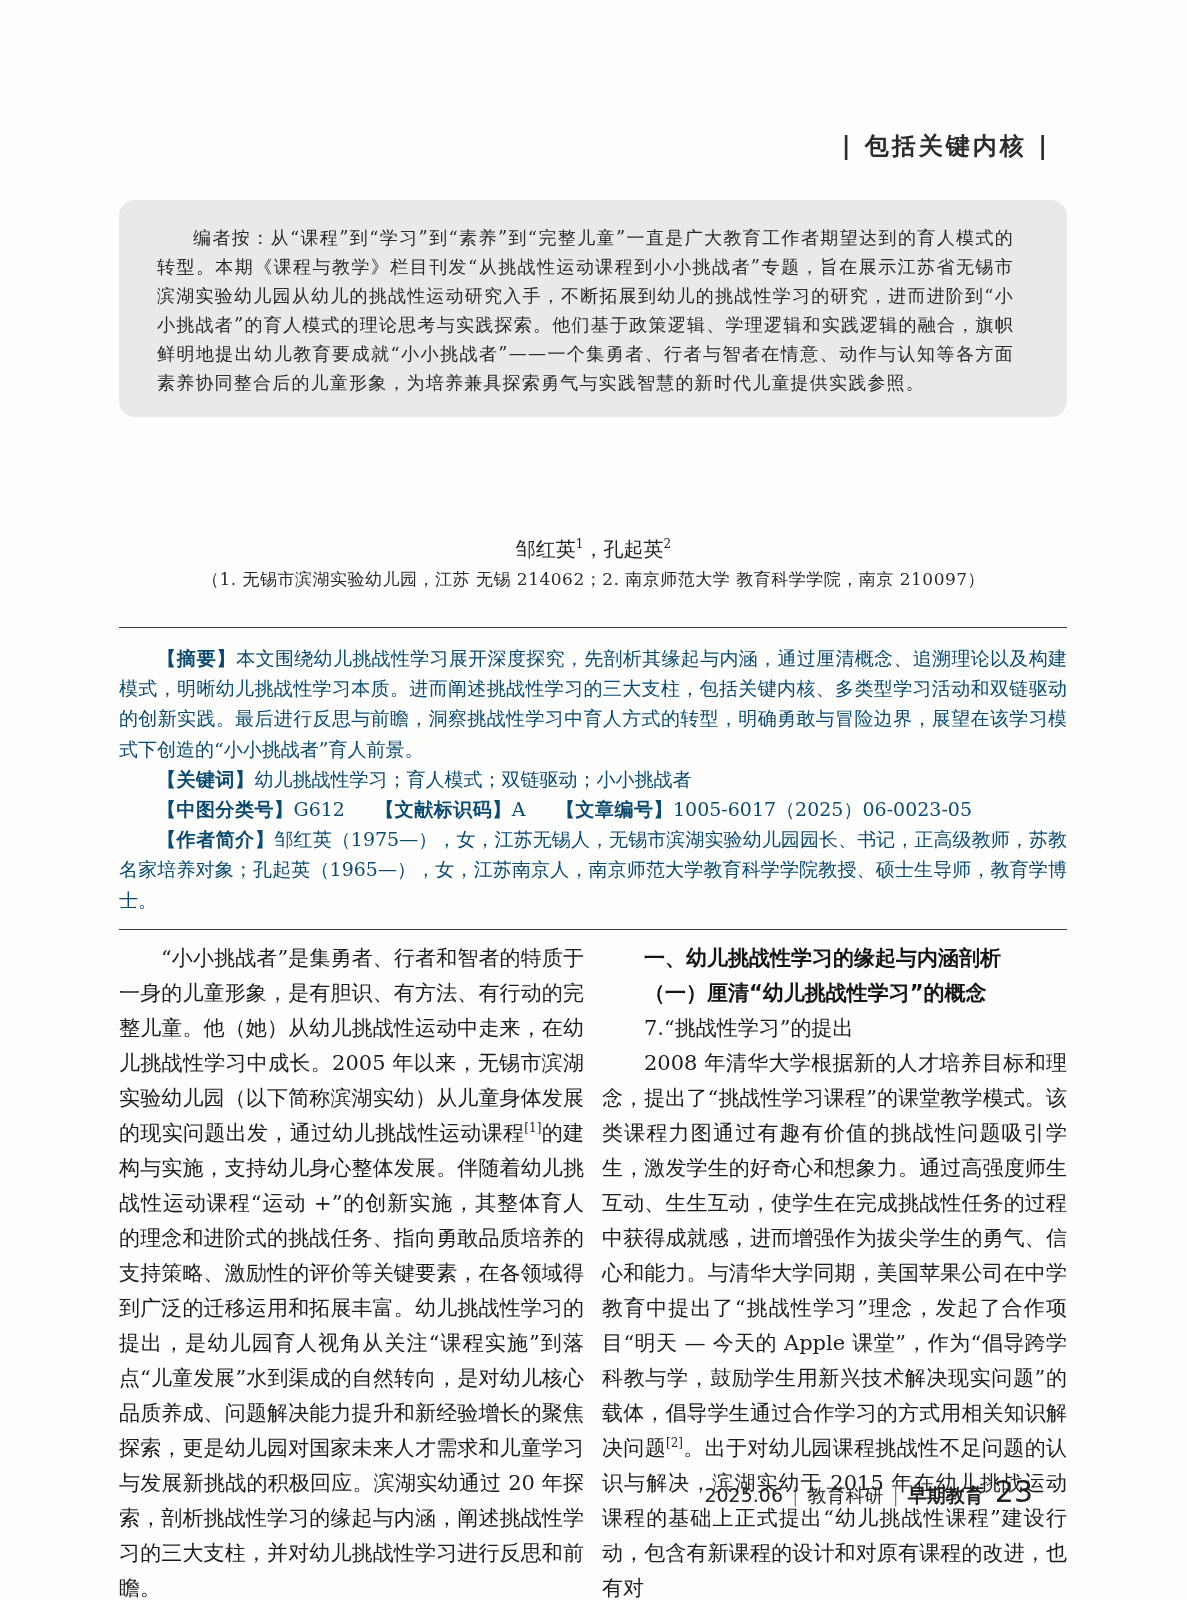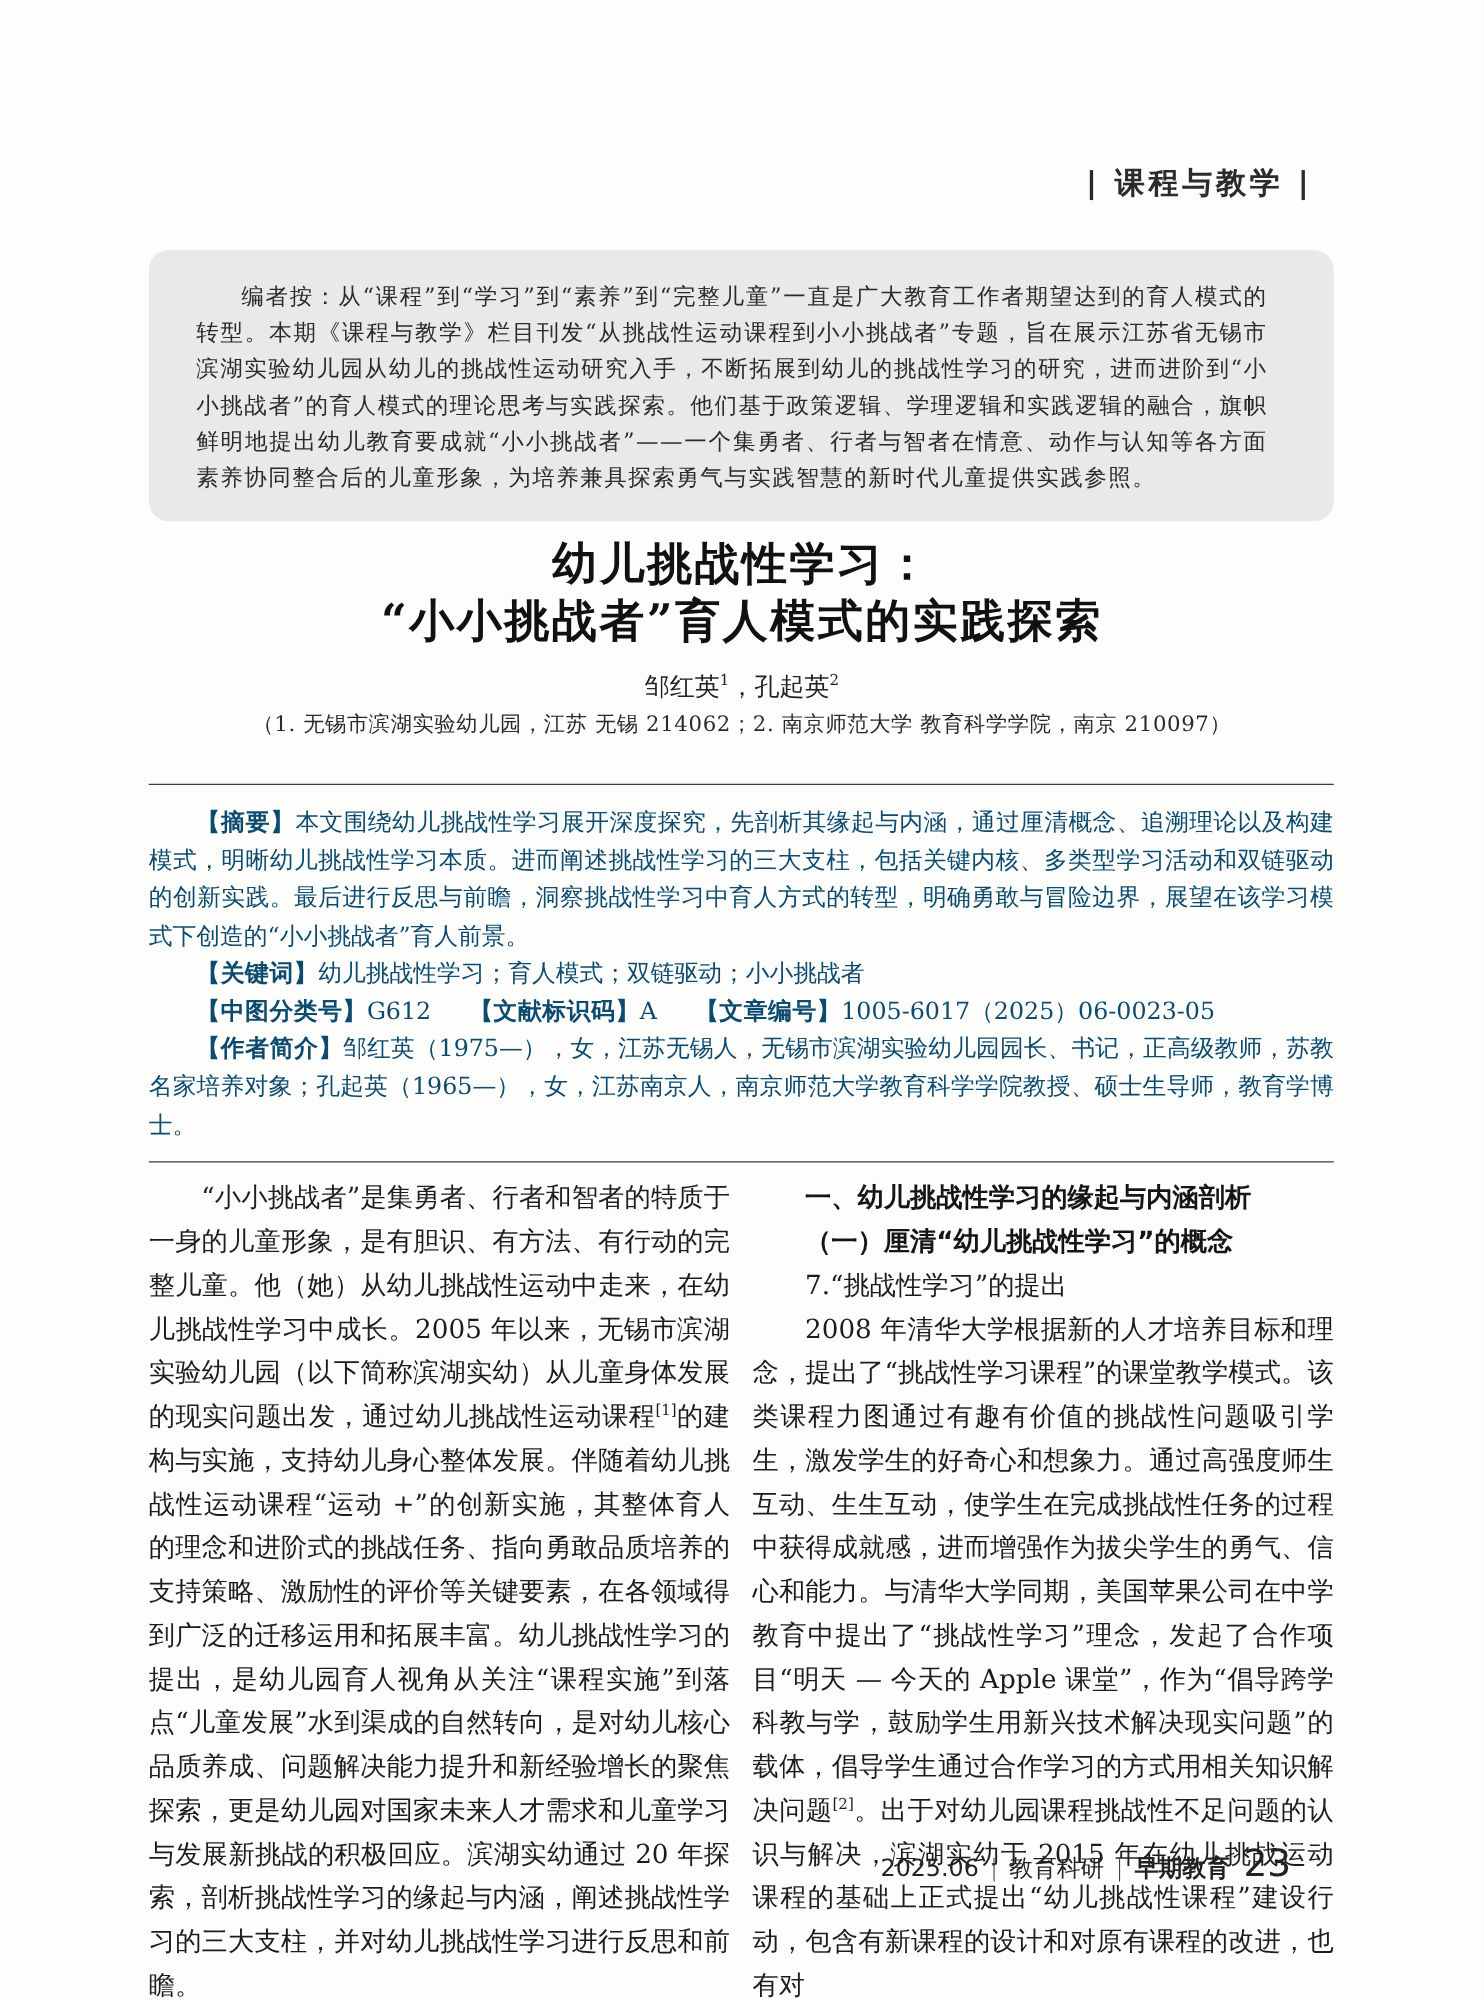--- a/index.html
+++ b/index.html
@@ -136,30 +136,26 @@
   }
   .footer .journal-name { font-weight: 700; }
   .footer .page-no { font-size: 30px; font-weight: 400; margin-left: 2px; line-height: 1; }
   .footer .sep { color: #444; font-weight: 300; }
 </style>
 </head>
 <body>
 
 <div class="page">
 
-  <div class="section-header">| 课程与教学 |</div>
+  <div class="section-header">| 包括关键内核 |</div>
 
   <div class="editor-note">
     <p>编者按：从“课程”到“学习”到“素养”到“完整儿童”一直是广大教育工作者期望达到的育人模式的转型。本期《课程与教学》栏目刊发“从挑战性运动课程到小小挑战者”专题，旨在展示江苏省无锡市滨湖实验幼儿园从幼儿的挑战性运动研究入手，不断拓展到幼儿的挑战性学习的研究，进而进阶到“小小挑战者”的育人模式的理论思考与实践探索。他们基于政策逻辑、学理逻辑和实践逻辑的融合，旗帜鲜明地提出幼儿教育要成就“小小挑战者”——一个集勇者、行者与智者在情意、动作与认知等各方面素养协同整合后的儿童形象，为培养兼具探索勇气与实践智慧的新时代儿童提供实践参照。</p>
   </div>
 
-  <h1 class="article-title">
-    <span>幼儿挑战性学习：</span><br>
-    <span>“小小挑战者”育人模式的实践探索</span>
-  </h1>
 
   <div class="authors">
     <span>邹红英</span><sup>1</sup><span>，</span><span>孔起英</span><sup>2</sup>
   </div>
 
   <div class="affiliation">（1. 无锡市滨湖实验幼儿园，江苏 无锡 214062；2. 南京师范大学 教育科学学院，南京 210097）</div>
 
   <div class="rule rule-1"></div>
 
   <div class="meta">

